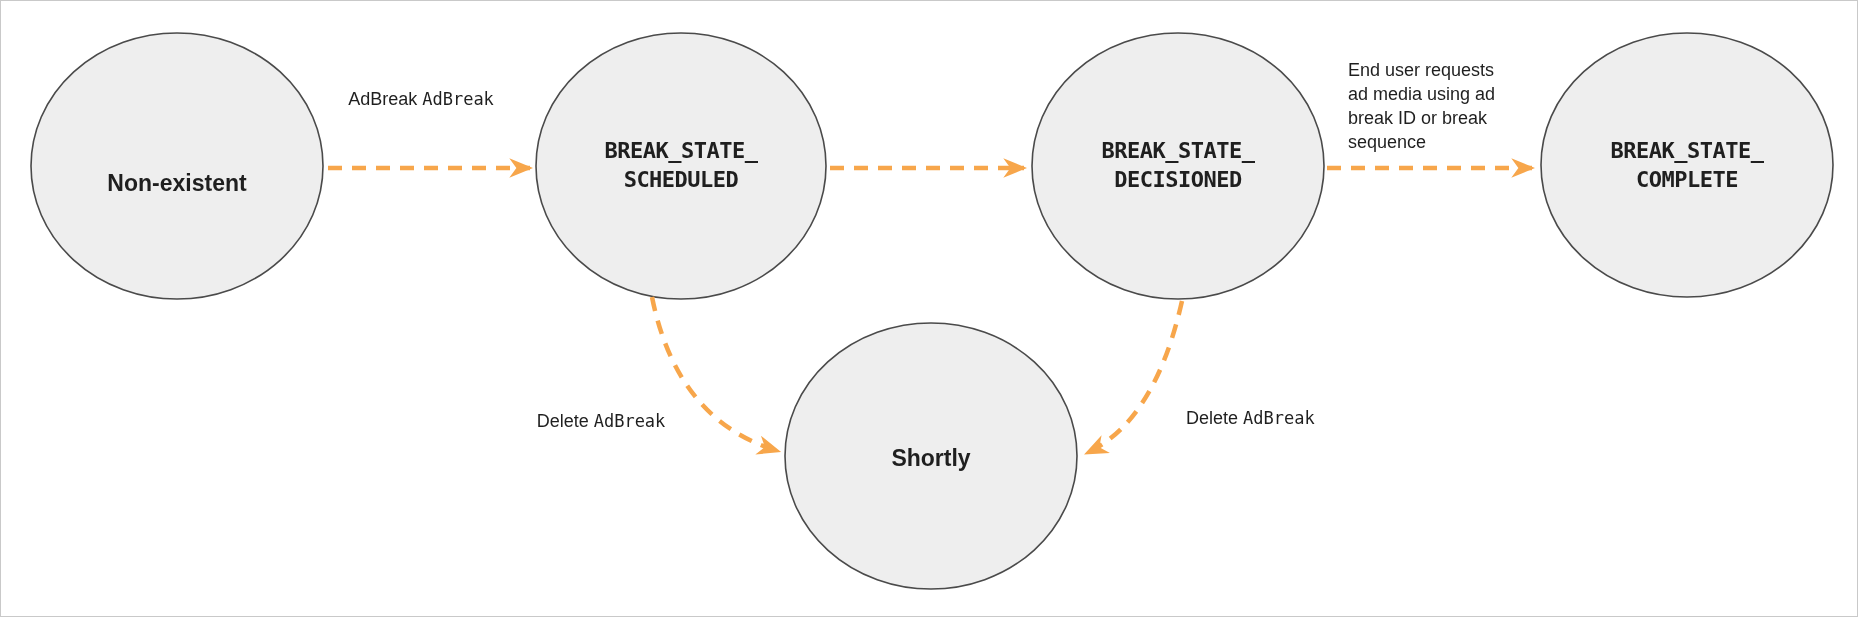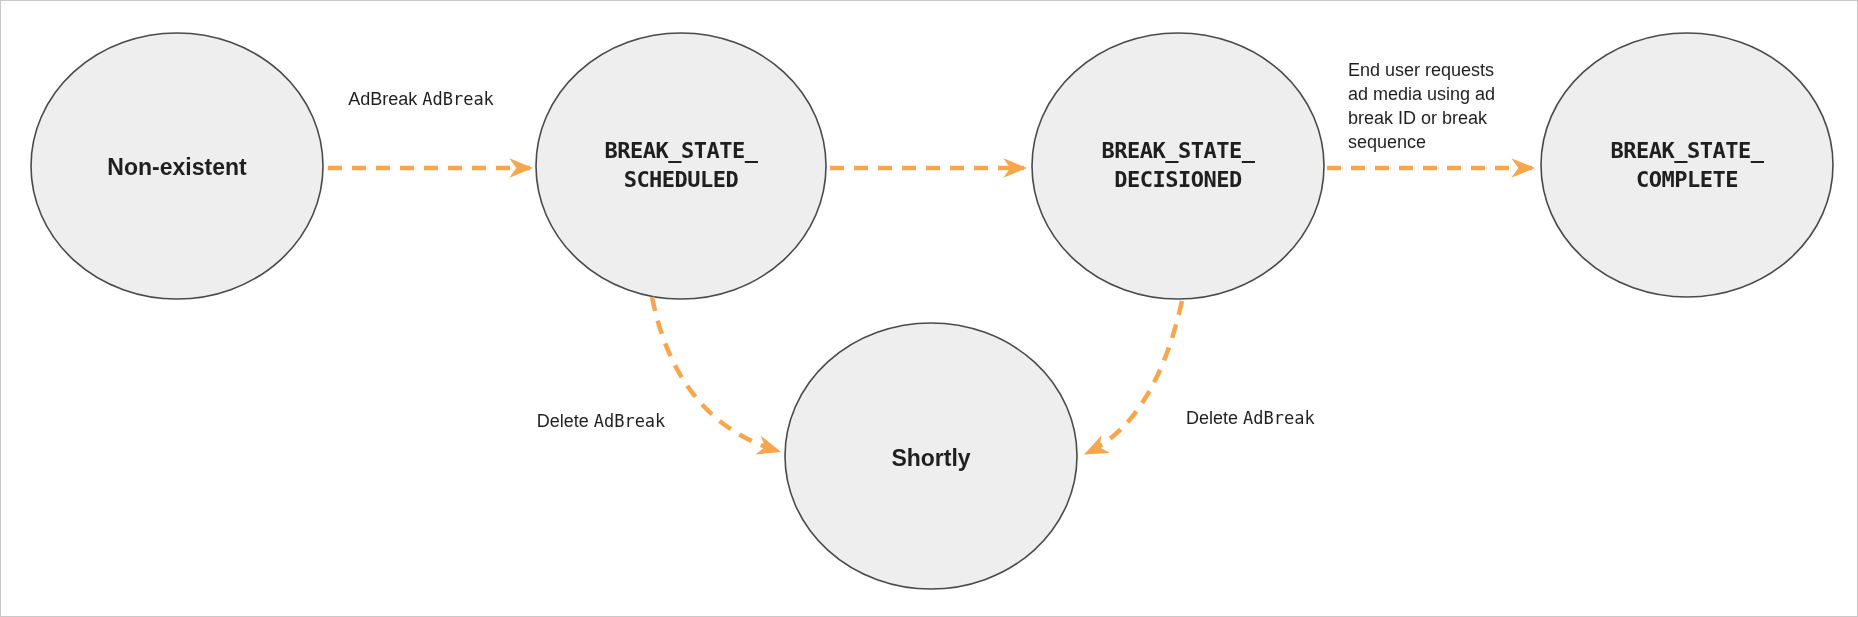--- a/index.html
+++ b/index.html
@@ -57,21 +57,21 @@
     <ellipse class="node-ellipse" cx="1686" cy="164" rx="146" ry="132"></ellipse>
     <ellipse class="node-ellipse" cx="930" cy="455" rx="146" ry="133"></ellipse>
 
     <path class="arrow" d="M327 167 H529" marker-end="url(#arrowhead)"></path>
     <path class="arrow" d="M829 167 H1023" marker-end="url(#arrowhead)"></path>
     <path class="arrow" d="M1326 167 H1531" marker-end="url(#arrowhead)"></path>
     <path class="arrow" d="M651 296 Q676 420 777 450" marker-end="url(#arrowhead)"></path>
     <path class="arrow" d="M1181 300 Q1154 420 1086 452" marker-end="url(#arrowhead)"></path>
   </svg>
 
-  <div class="lbl lbl-node" style="left:176px;top:166px;text-align:right;">Non-existent</div>
+  <div class="lbl lbl-node" style="left:176px;top:182px;text-align:right;">Non-existent</div>
   <div class="lbl lbl-node mono" style="left:680px;top:164px;">BREAK_STATE_
 SCHEDULED</div>
   <div class="lbl lbl-node mono" style="left:1177px;top:164px;">BREAK_STATE_
 DECISIONED</div>
   <div class="lbl lbl-node mono" style="left:1686px;top:164px;">BREAK_STATE_
 COMPLETE</div>
   <div class="lbl lbl-node" style="left:930px;top:457px;">Shortly</div>
 
   <div class="lbl lbl-edge center" style="left:420px;top:98px;white-space:nowrap;">
     <span>AdBreak</span>

